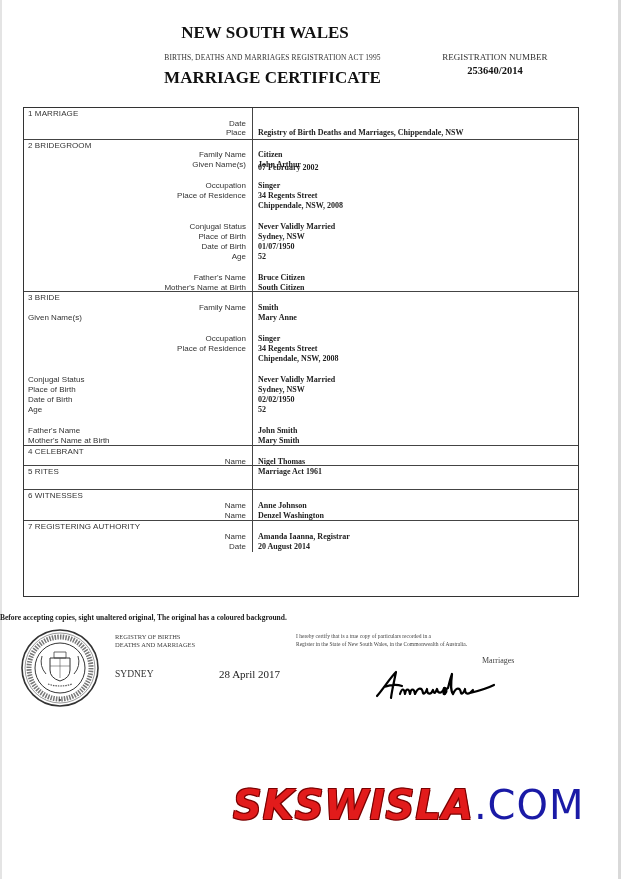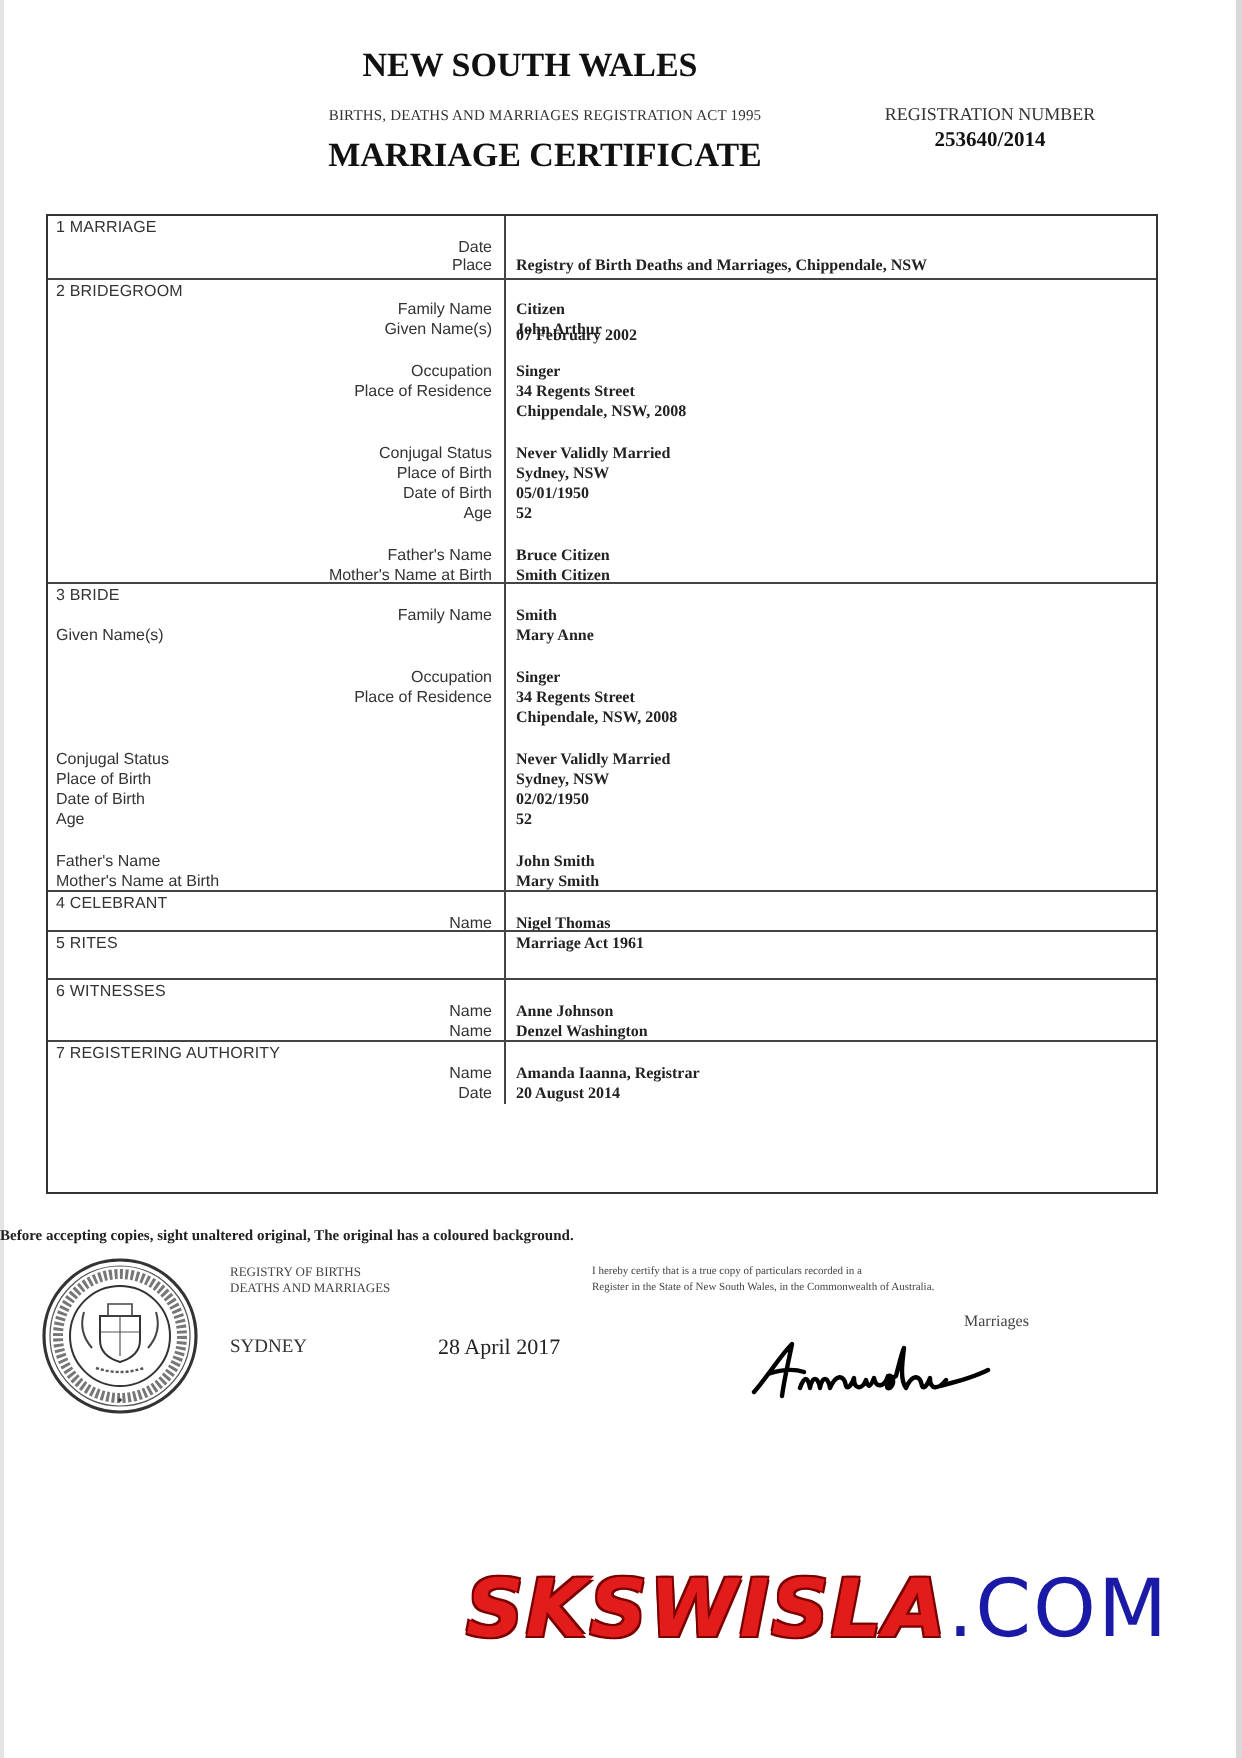--- a/index.html
+++ b/index.html
@@ -84,27 +84,27 @@
     <div class="lbl" style="top:41px;">Occupation</div>
     <div class="val" style="top:41px;">Singer</div>
     <div class="lbl" style="top:51px;">Place of Residence</div>
     <div class="val" style="top:51px;">34 Regents Street</div>
     <div class="val" style="top:61px;">Chippendale, NSW, 2008</div>
     <div class="lbl" style="top:82px;">Conjugal Status</div>
     <div class="val" style="top:82px;">Never Validly Married</div>
     <div class="lbl" style="top:92px;">Place of Birth</div>
     <div class="val" style="top:92px;">Sydney, NSW</div>
     <div class="lbl" style="top:102px;">Date of Birth</div>
-    <div class="val" style="top:102px;">05/01/1950</div>
+    <div class="val" style="top:102px;">01/07/1950</div>
     <div class="lbl" style="top:112px;">Age</div>
     <div class="val" style="top:112px;">52</div>
     <div class="lbl" style="top:133px;">Father's Name</div>
     <div class="val" style="top:133px;font-family:Liberation Serif, serif;">Bruce Citizen</div>
     <div class="lbl" style="top:143px;">Mother's Name at Birth</div>
-    <div class="val" style="top:143px;">Smith Citizen</div>
+    <div class="val" style="top:143px;">South Citizen</div>
   </div>
 
   <div class="section" style="top:183px; height:153px;">
     <div class="divider"></div>
     <div class="sec-title">3 BRIDE</div>
     <div class="lbl" style="top:11px;">Family Name</div>
     <div class="val" style="top:11px;">Smith</div>
     <div class="lbl-left" style="top:21px;">Given Name(s)</div>
     <div class="val" style="top:21px;">Mary Anne</div>
     <div class="lbl" style="top:42px;">Occupation</div>

